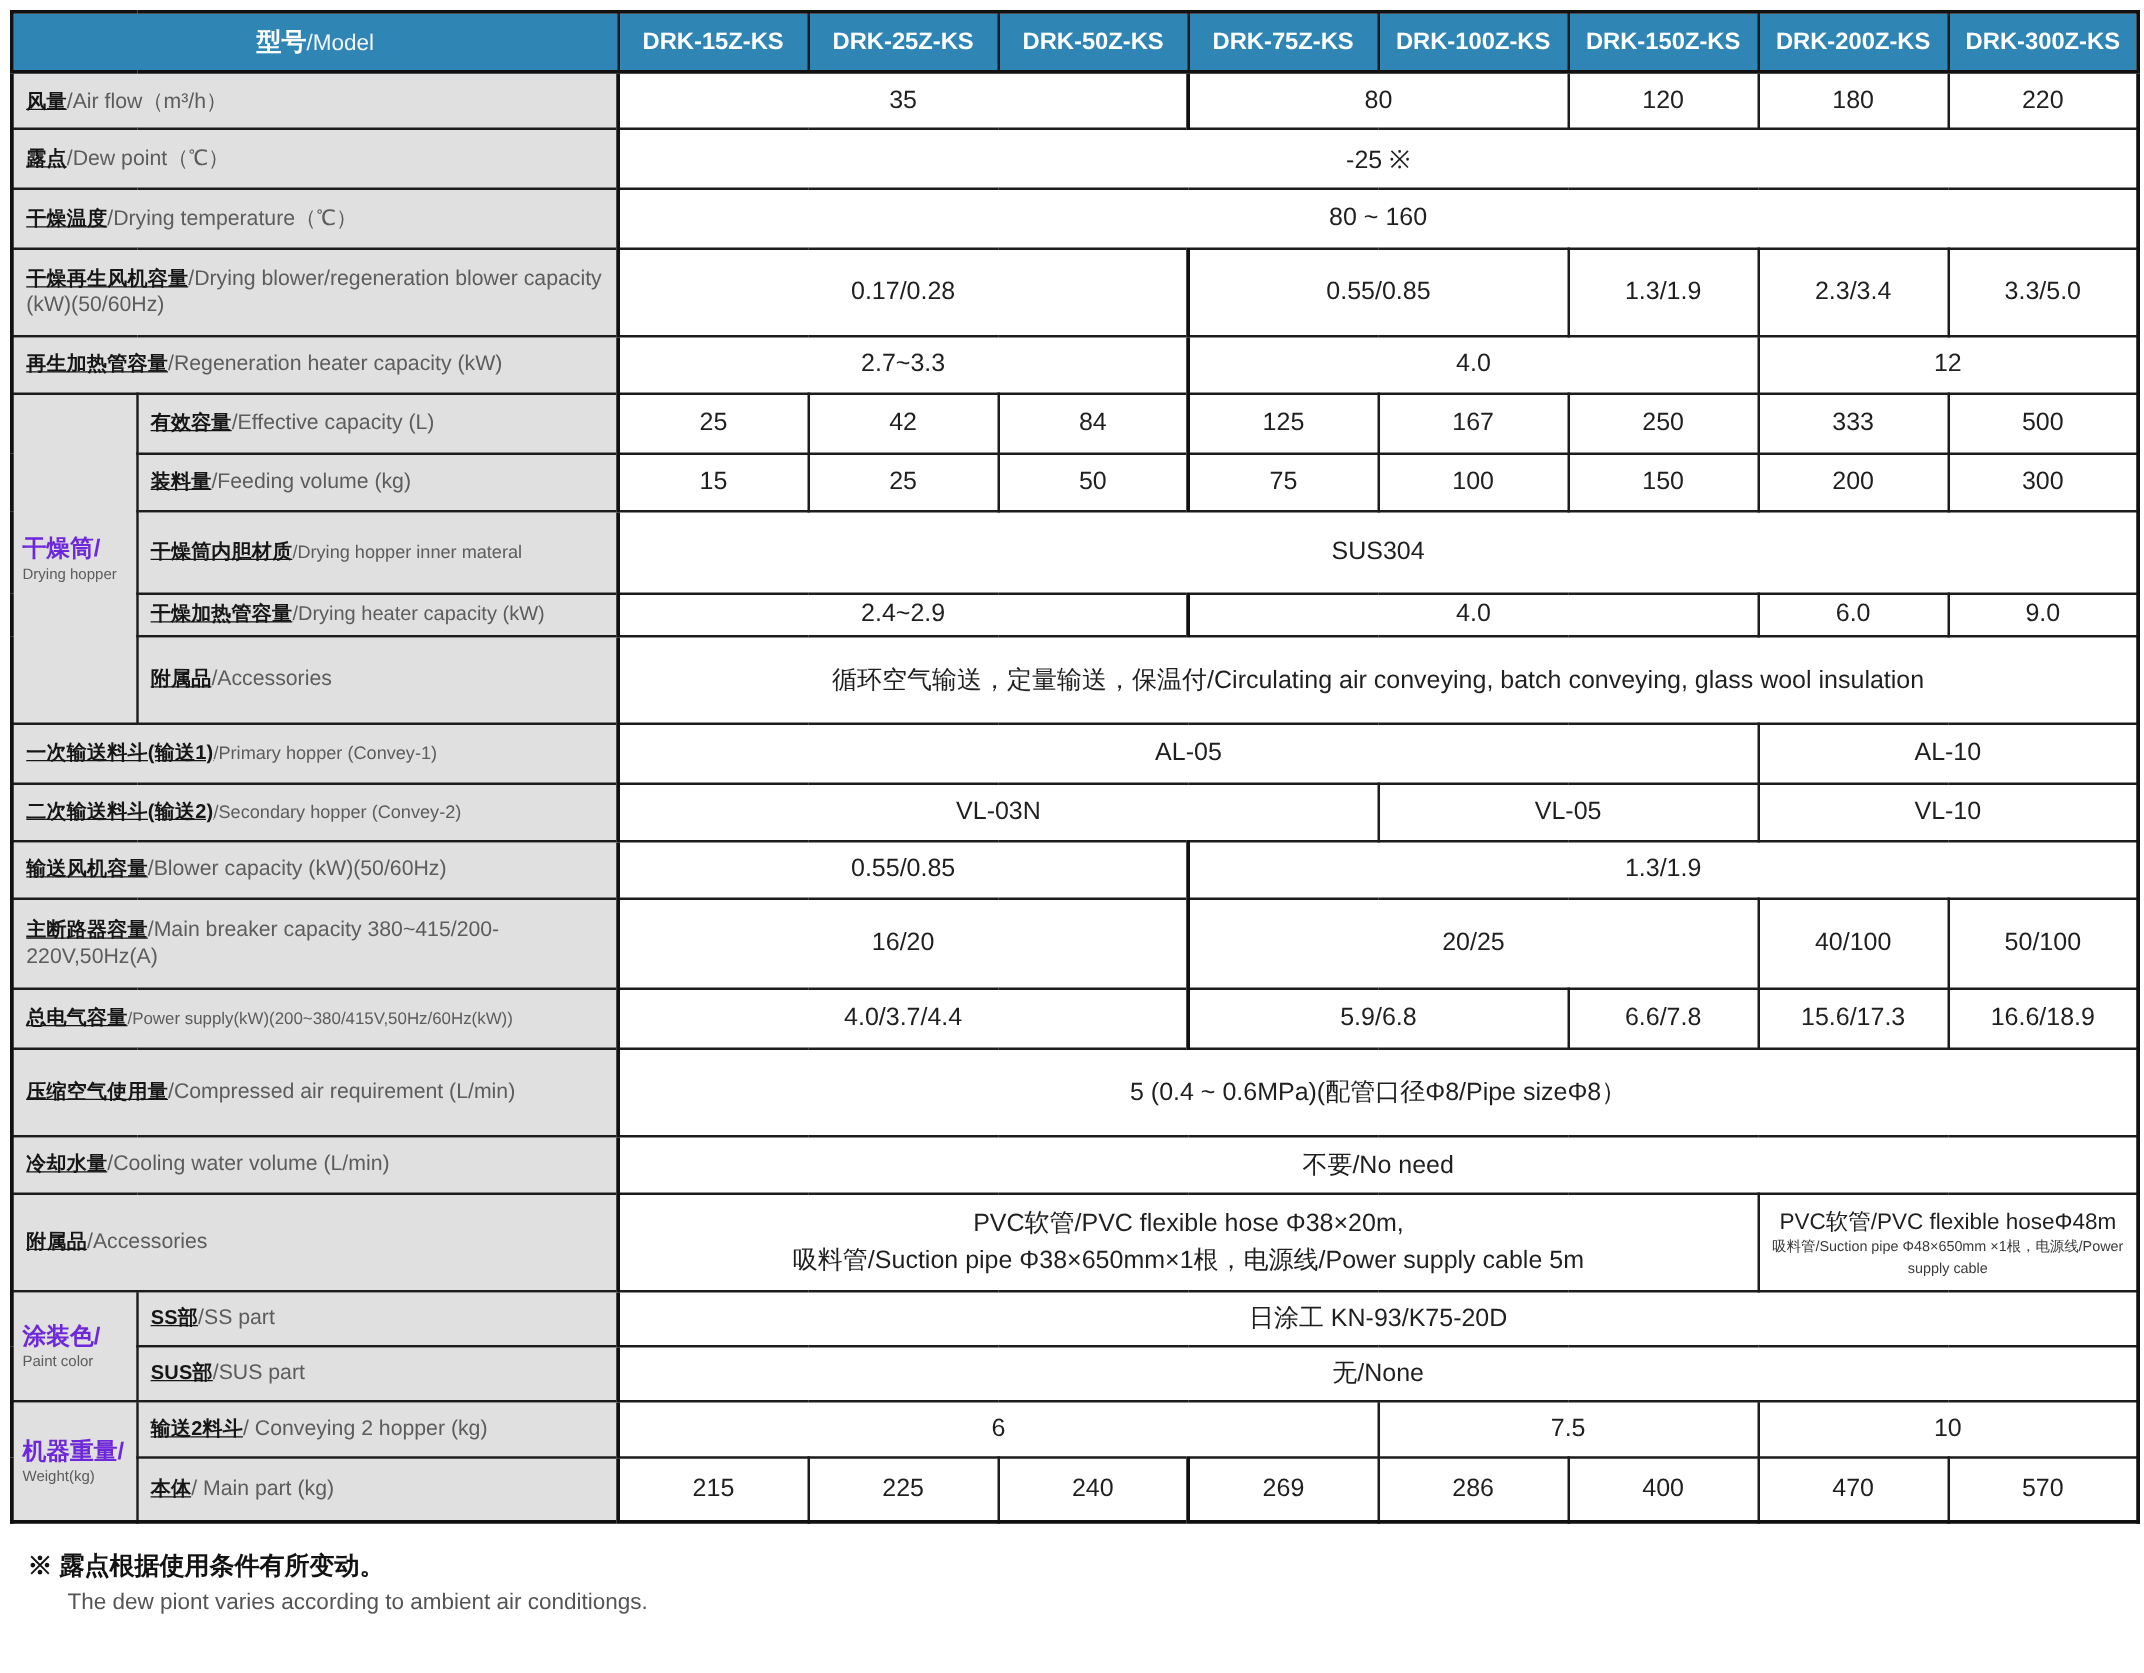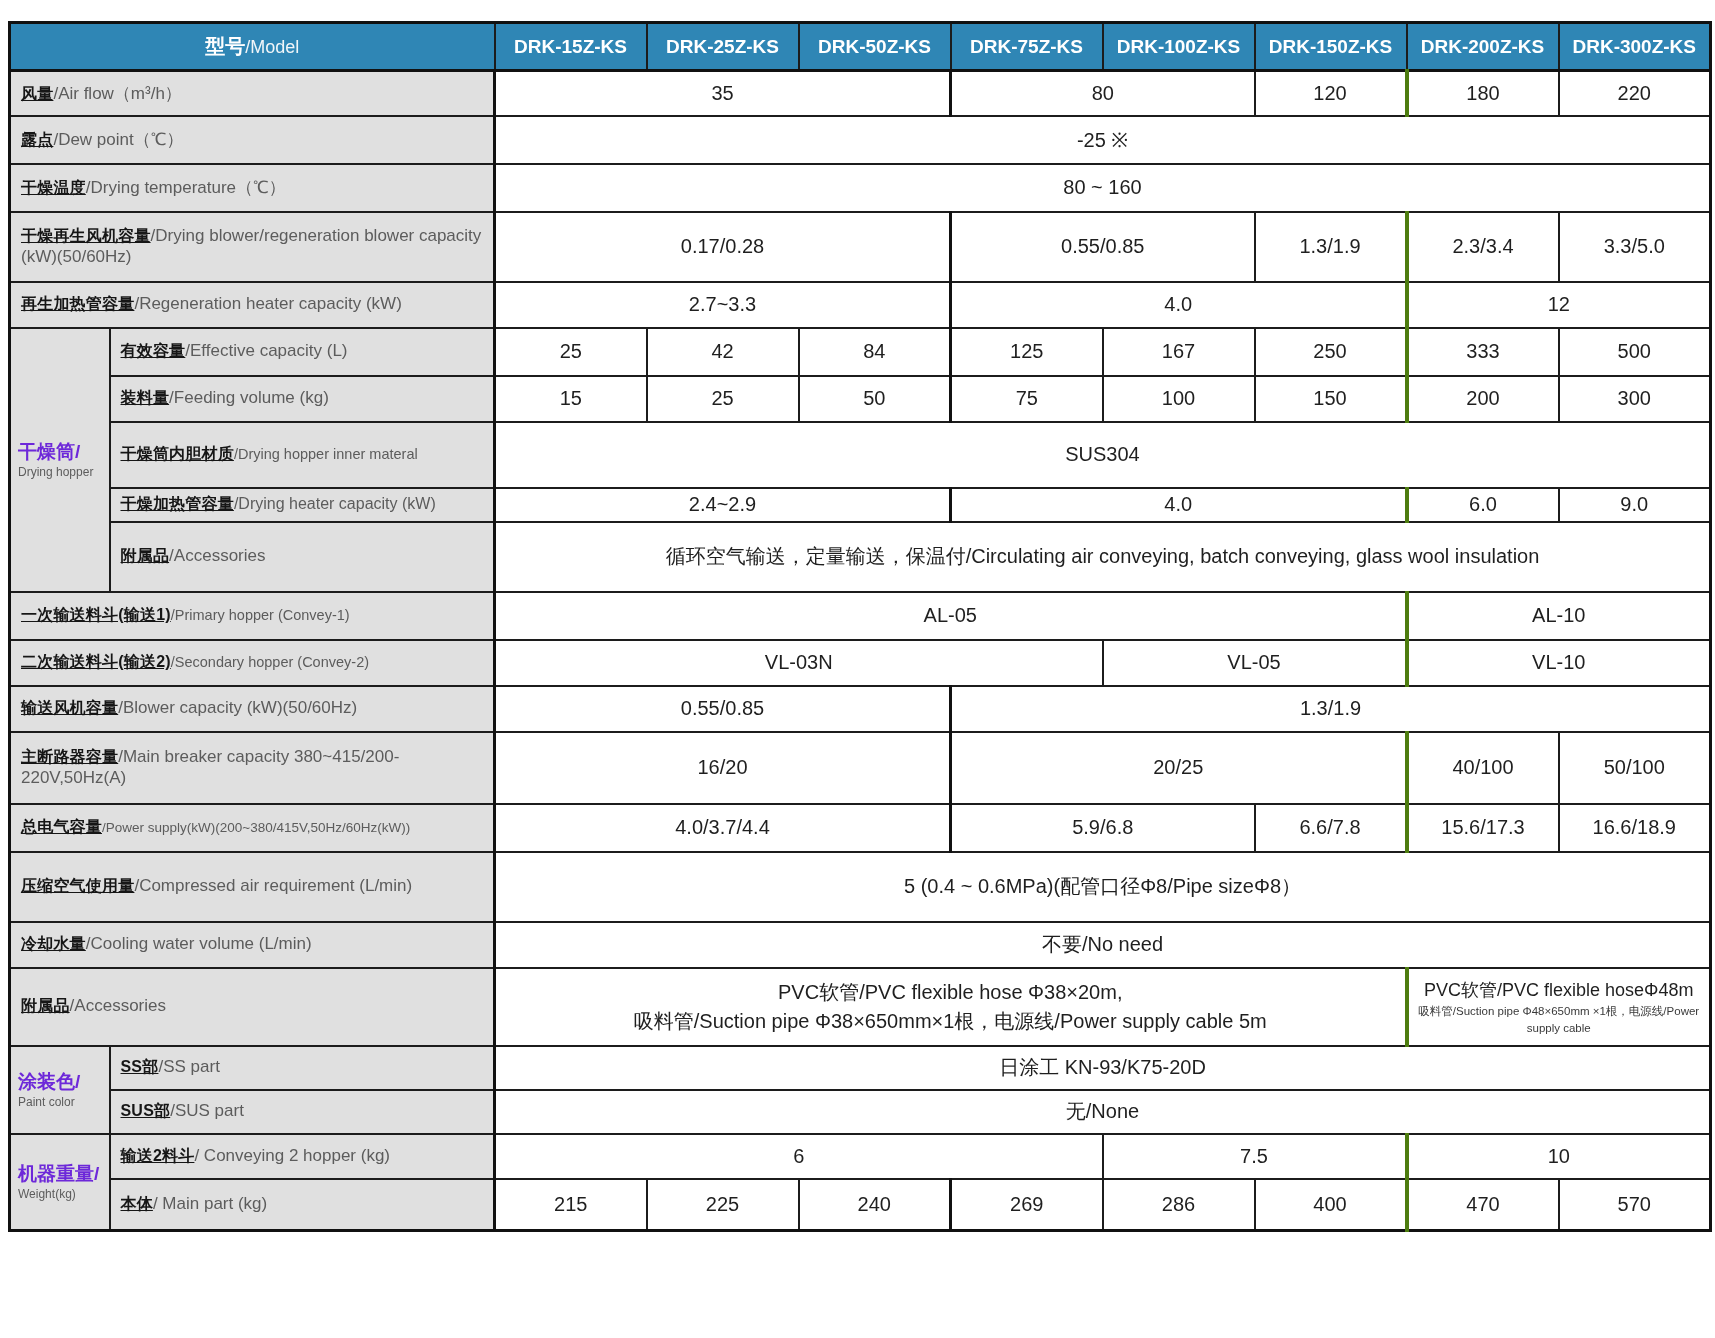--- a/index.html
+++ b/index.html
@@ -1,17 +1,17 @@
 <!DOCTYPE html>
 <html><head>
 <meta charset="utf-8">
 <style>
   html,body{margin:0;padding:0;background:#ffffff;}
   body{width:1715px;height:1338px;font-family:"Liberation Sans", sans-serif;-webkit-font-smoothing:antialiased;}
-  .page{padding:21px 0 0 8px;}
+  .page{padding:8px 0 0 8px;}
   table.spec{border-collapse:collapse;table-layout:fixed;width:1700px;border:3px solid #111;}
   col.c-group{width:100px;}
   col.c-sub{width:385px;}
   col.c-data{width:152px;}
   td,th{border:2px solid #1c1c1c;padding:2px 6px;box-sizing:border-box;overflow:hidden;}
   
   tr.hrow th{background:#2F86B5;color:#fff;font-size:19px;font-weight:bold;text-align:center;padding:2px 2px;}
   th.mcell{text-align:left;padding-left:12px;}
   .hz{font-weight:bold;font-size:20px;color:#fff;}
   .he{font-weight:normal;font-size:18px;color:#f2f6f9;}
@@ -23,21 +23,21 @@
   .en{font-size:17px;color:#5c5c5c;}
   .en.sm{font-size:14.5px;}
   .en.xs{font-size:13.5px;}
   .en.md{font-size:16px;}
   .gzh{font-weight:bold;font-size:19px;color:#6d28d9;}
   .gen{font-size:12px;color:#5c5c5c;line-height:1.25;}
   
   td.v{background:#fff;text-align:center;vertical-align:middle;font-size:20px;color:#1f1f1f;}
   td.sepL{border-left:3px solid #111;}
   td.sep4{border-left:3px solid #111;}
-  td.sep7{border-left:4px solid #4d7c0f;}
+  td.sep7{border-left:1px solid #4d7c0f;}
   td.acc div{line-height:1.45;}
   .accR1{font-size:18px;}
   .accR2{font-size:11.5px;color:#3a3a3a;}
   
   .footnote{margin:20px 0 0 14px;}
   .fn-zh{font-weight:bold;font-size:20px;color:#121212;}
   .fn-en{font-size:18px;color:#545454;margin:5px 0 0 32px;}
 </style>
 </head>
 <body>
@@ -241,13 +241,17 @@
     <td class="v">240</td>
     <td class="v sep4">269</td>
     <td class="v">286</td>
     <td class="v">400</td>
     <td class="v sep7">470</td>
     <td class="v">570</td>
   </tr>
 </tbody>
     </table>
 
+<div class="footnote">
+  <div class="fn-zh">※ 露点根据使用条件有所变动。</div>
+  <div class="fn-en">The dew piont varies according to ambient air conditiongs.</div>
 </div>
+</div>
 
 </body></html>

